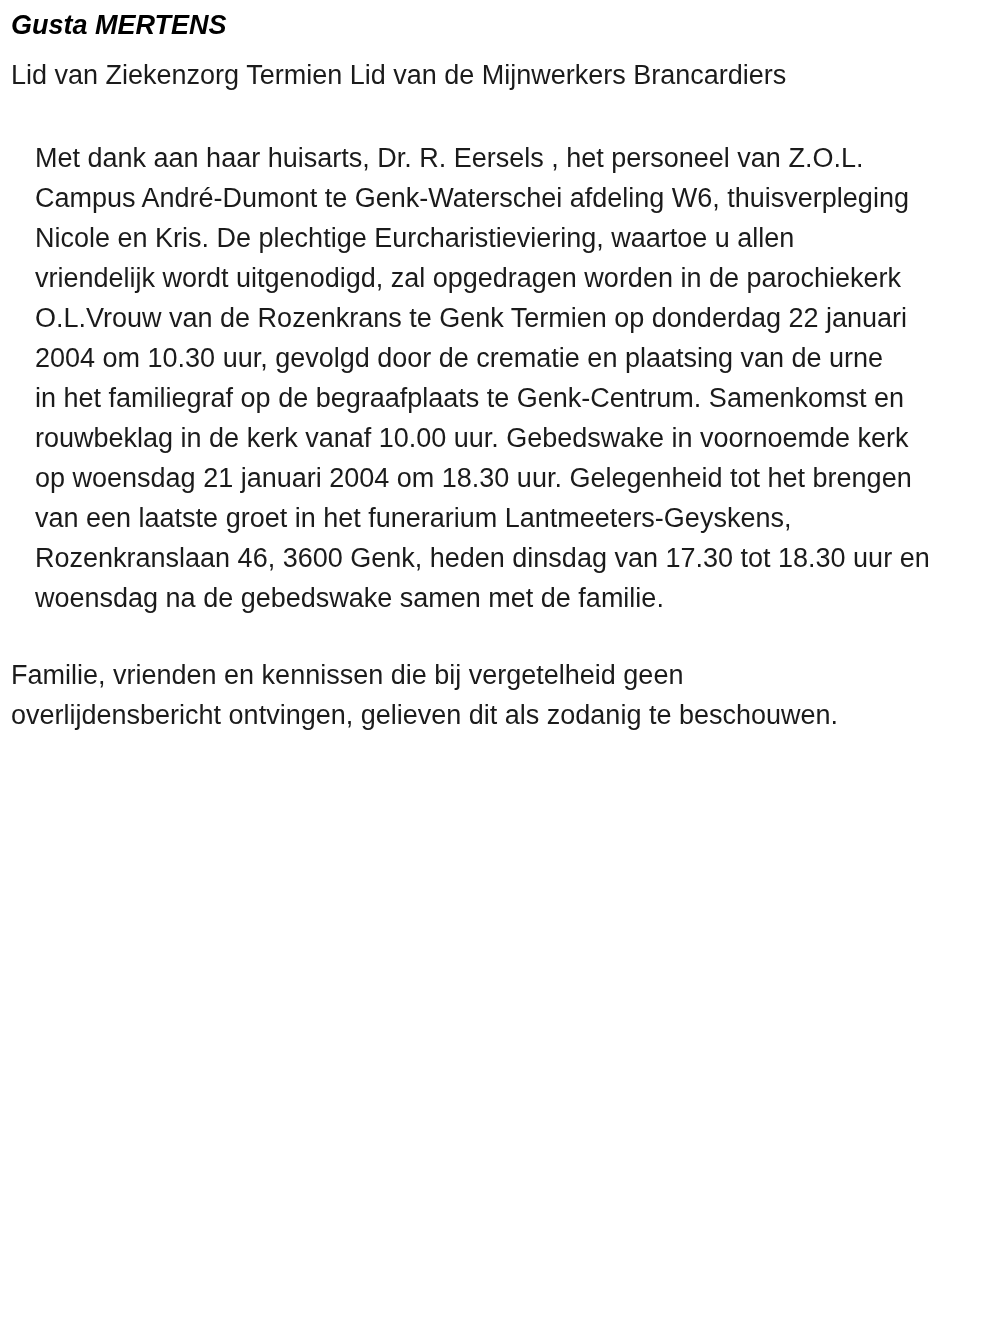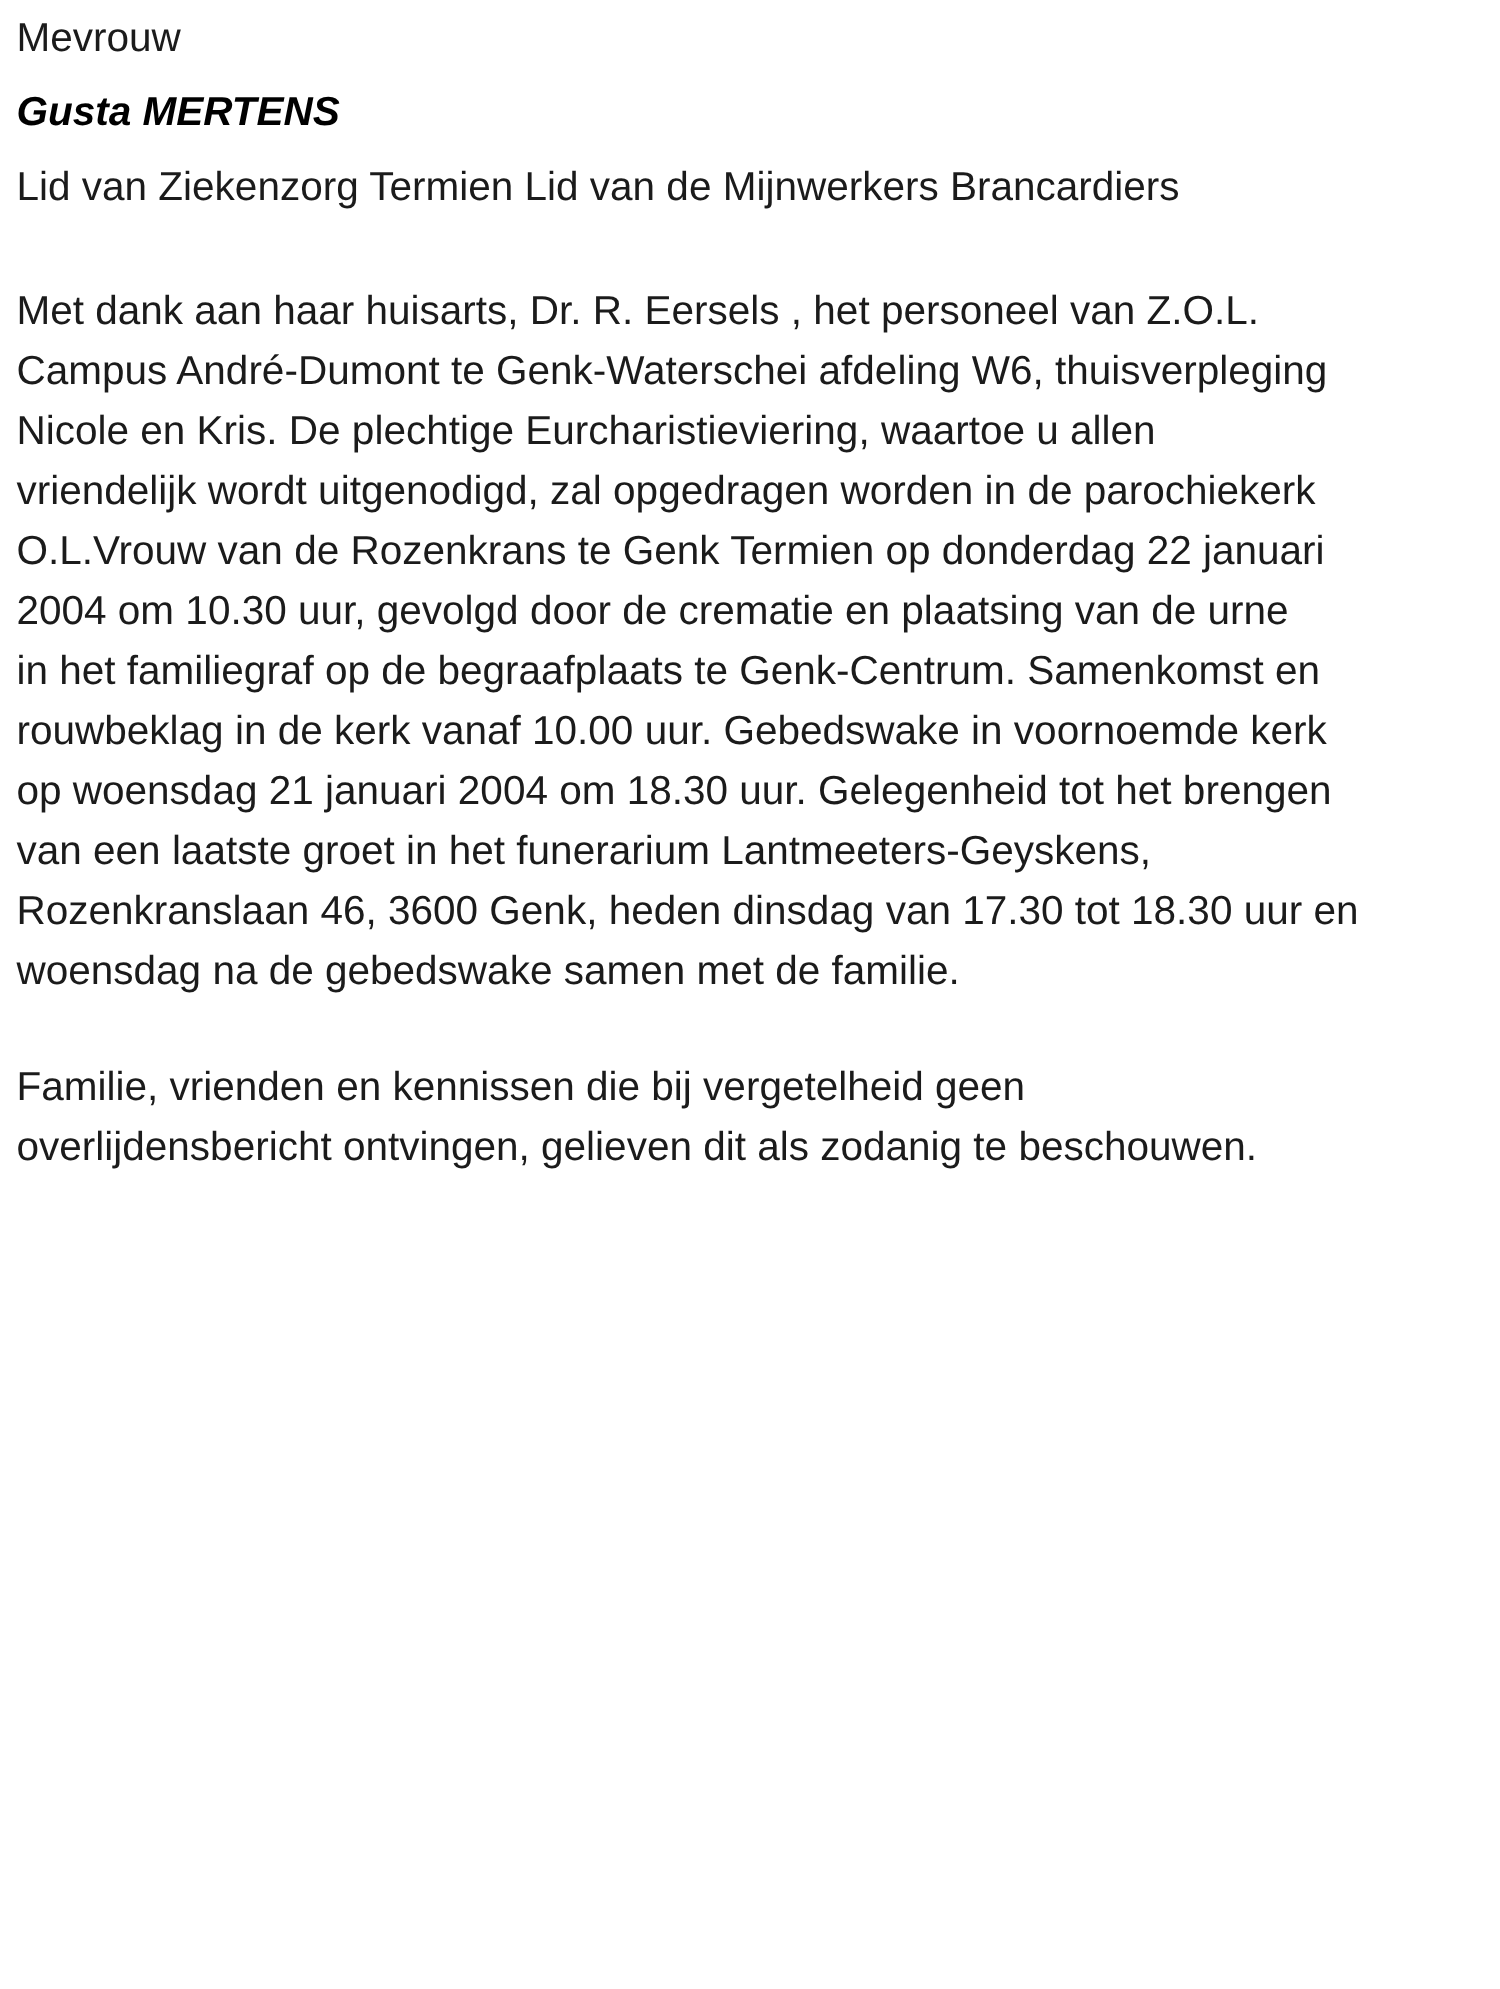--- a/index.html
+++ b/index.html
@@ -25,30 +25,29 @@
     white-space: pre-line;   
     margin: 0;
   }
   .p-intro        { margin-bottom: 39px; }
   .p-salutation   { margin-bottom: 9px;  }
   .p-name         { margin-bottom: 10px; font-weight: 700; color: #000000; font-style: italic; }
   .p-spouseprefix { margin-bottom: 5px;  }
   .p-spousename   { margin-bottom: 43px; }
   .p-memberships  { margin-bottom: 43px; }
   .p-birthdeath   { margin-bottom: 37px; }
-  .p-service      { margin-bottom: 37px; }
+  .p-service      { margin-bottom: 37px; margin-left: 24px; }
   .p-address      { margin-bottom: 42px; }
   .p-closing      { margin-bottom: 0;    }
 </style>
 </head>
 <body>
 
 <main class="doc">
 
-  <p class="para p-salutation">Mevrouw</p>
 
   <p class="para p-name">Gusta MERTENS</p>
 
 
 
   <p class="para p-memberships">Lid van Ziekenzorg Termien Lid van de Mijnwerkers Brancardiers</p>
 
 
   <p class="para p-service">Met dank aan haar huisarts, Dr. R. Eersels , het personeel van Z.O.L.
 Campus André-Dumont te Genk-Waterschei afdeling W6, thuisverpleging

